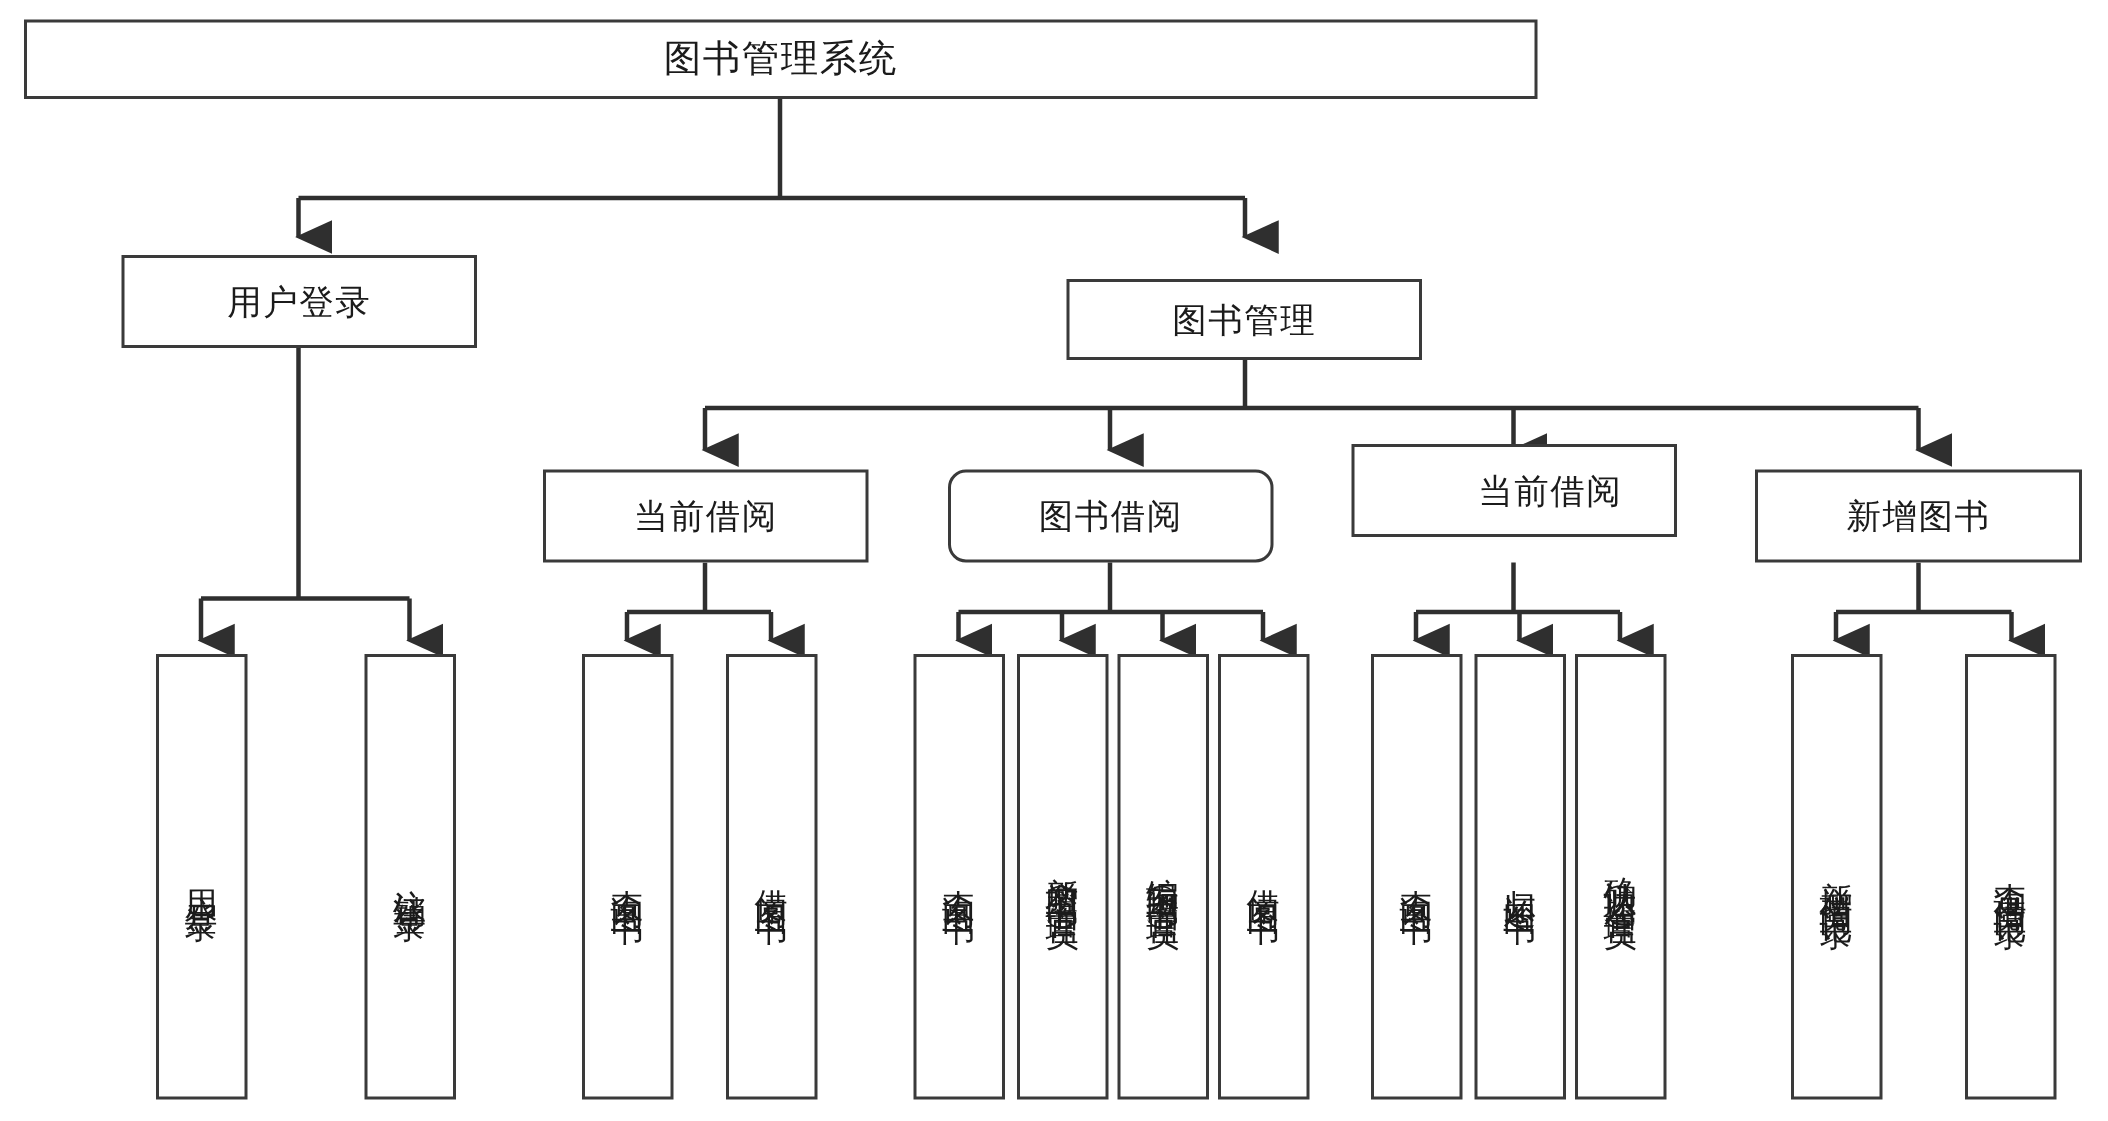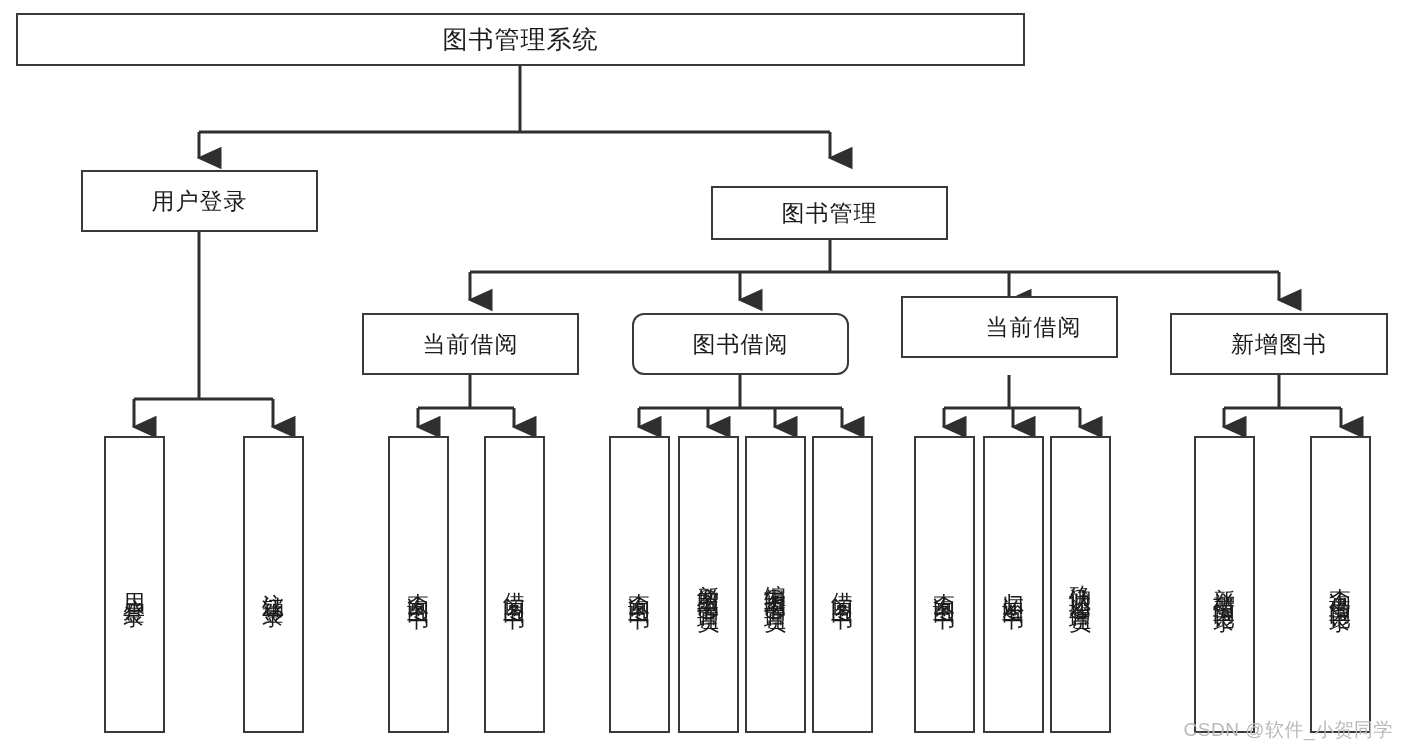--- a/index.html
+++ b/index.html
@@ -203,15 +203,14 @@
   </div>
 
   <div class="node leaf" style="left:1194px; top:436px; width:61px; height:297px;">
     <span class="vtext">新增借阅记录</span>
   </div>
 
   <div class="node leaf" style="left:1310px; top:436px; width:61px; height:297px;">
     <span class="vtext">查询借阅记录</span>
   </div>
 
-  <div id="watermark">CSDN @软件_小贺同学</div>
 
 </div>
 
 </body></html>

